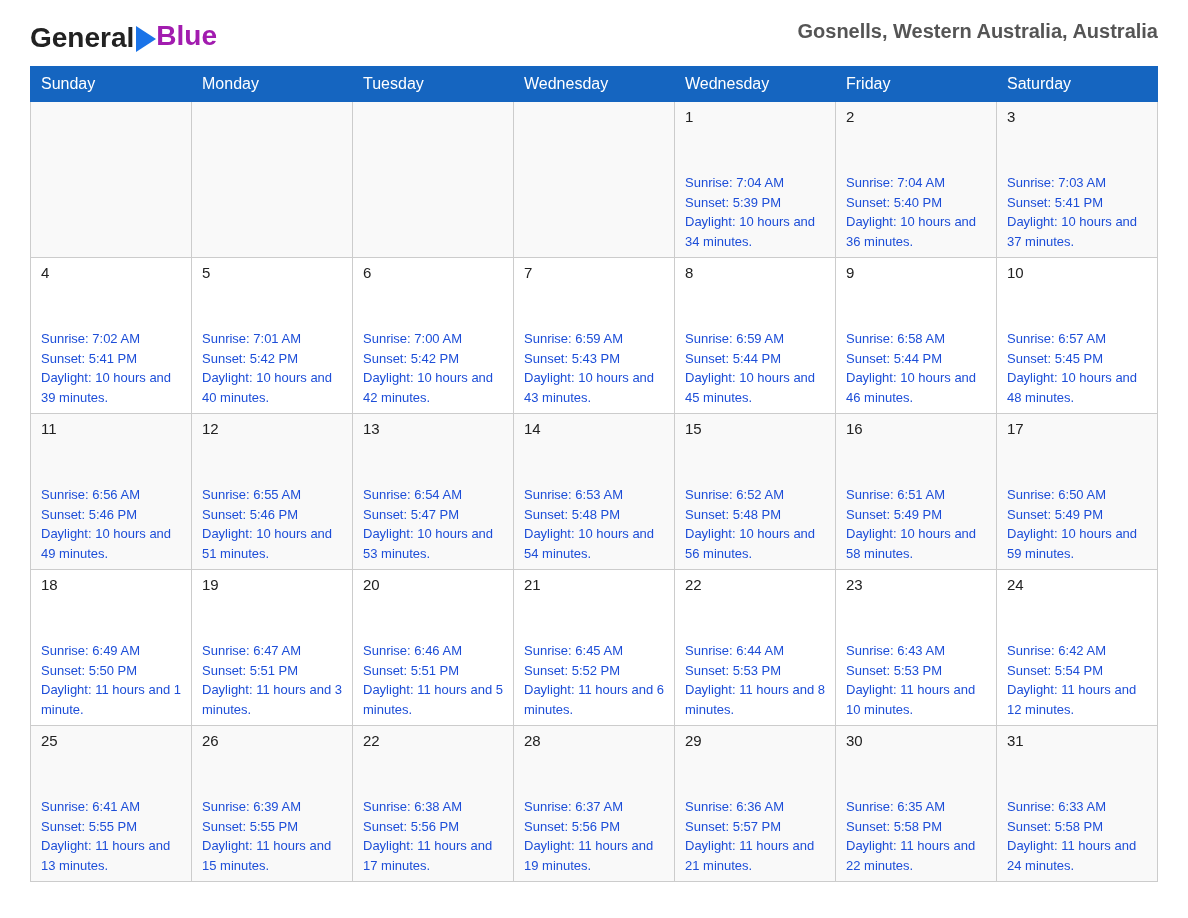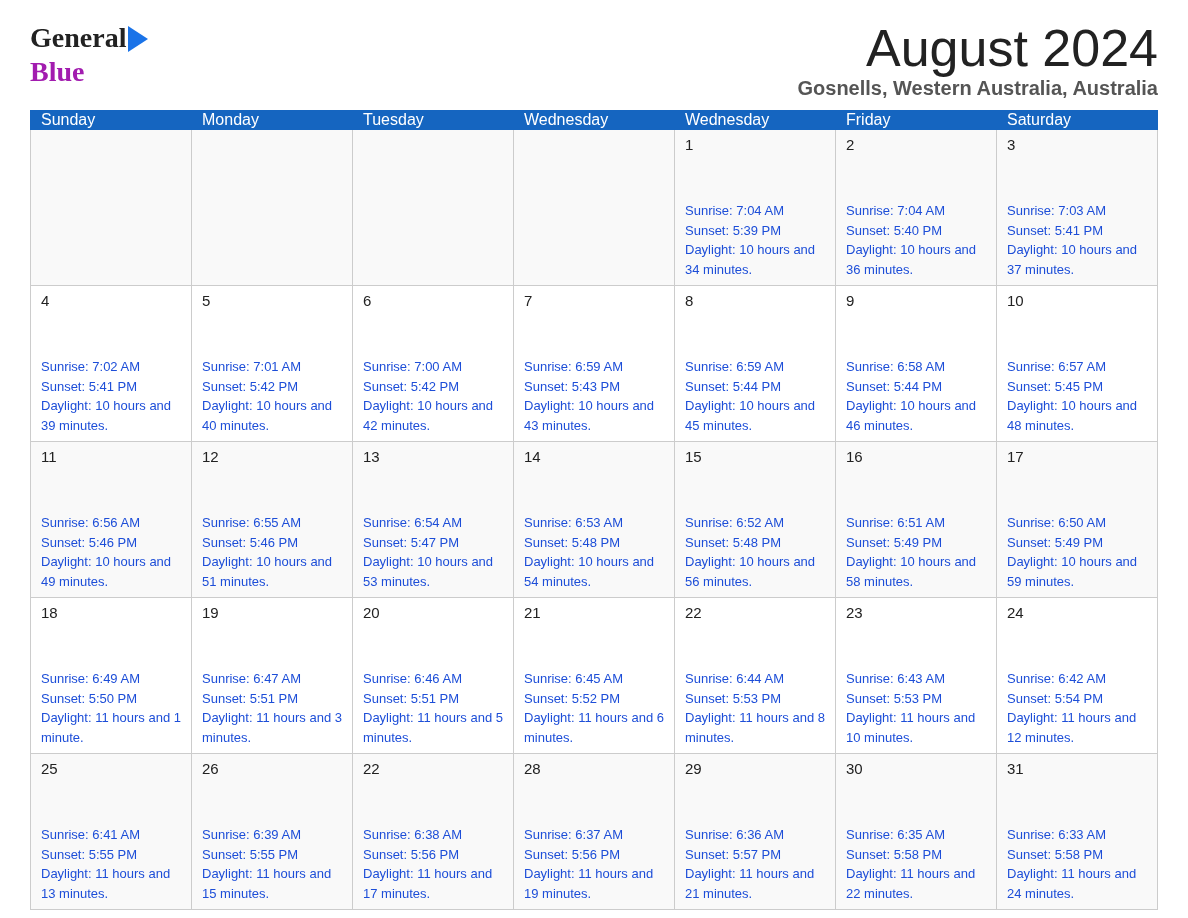--- a/index.html
+++ b/index.html
@@ -44,21 +44,21 @@
     table {
       width: 100%;
       border-collapse: collapse;
       table-layout: fixed;
     }
     thead tr th {
       background-color: #1565c0;
       color: #fff;
       font-size: 16px;
       font-weight: normal;
-      padding: 0 10px;
+      padding: 8px 10px;
       text-align: left;
       border: 1px solid #1565c0;
     }
     tbody tr td {
       vertical-align: top;
       padding: 6px 10px;
       border: 1px solid #ccc;
       font-size: 13px;
       height: 110px;
     }
@@ -76,22 +76,21 @@
       margin-top: 48px;
     }
     tbody tr:nth-child(odd) td {
       background: #f9f9f9;
     }
     tbody tr:nth-child(even) td {
       background: #fff;
     }
     .logo-wrapper {
       display: flex;
-      flex-direction: column;
-      font-family: Liberation Serif, serif;
+      flex-direction: row;
     }
     .logo-line1 {
       display: flex;
       align-items: center;
     }
   </style>
 </head>
 <body>
 
 <div class="header">
@@ -102,21 +101,20 @@
         <svg width="20" height="26" viewBox="0 0 20 26">
           <polygon points="0,0 20,13 0,26" fill="#1a73e8"></polygon>
         </svg>
       </span>
     </div>
     <div>
       <span class="logo-text-blue">Blue</span>
     </div>
   </div>
   <div class="title-block">
-    <h1>August 2024</h1>
     <h2>Gosnells, Western Australia, Australia</h2>
   </div>
 </div>
 
 <table>
   <thead>
     <tr>
       <th>Sunday</th>
       <th>Monday</th>
       <th>Tuesday</th>

